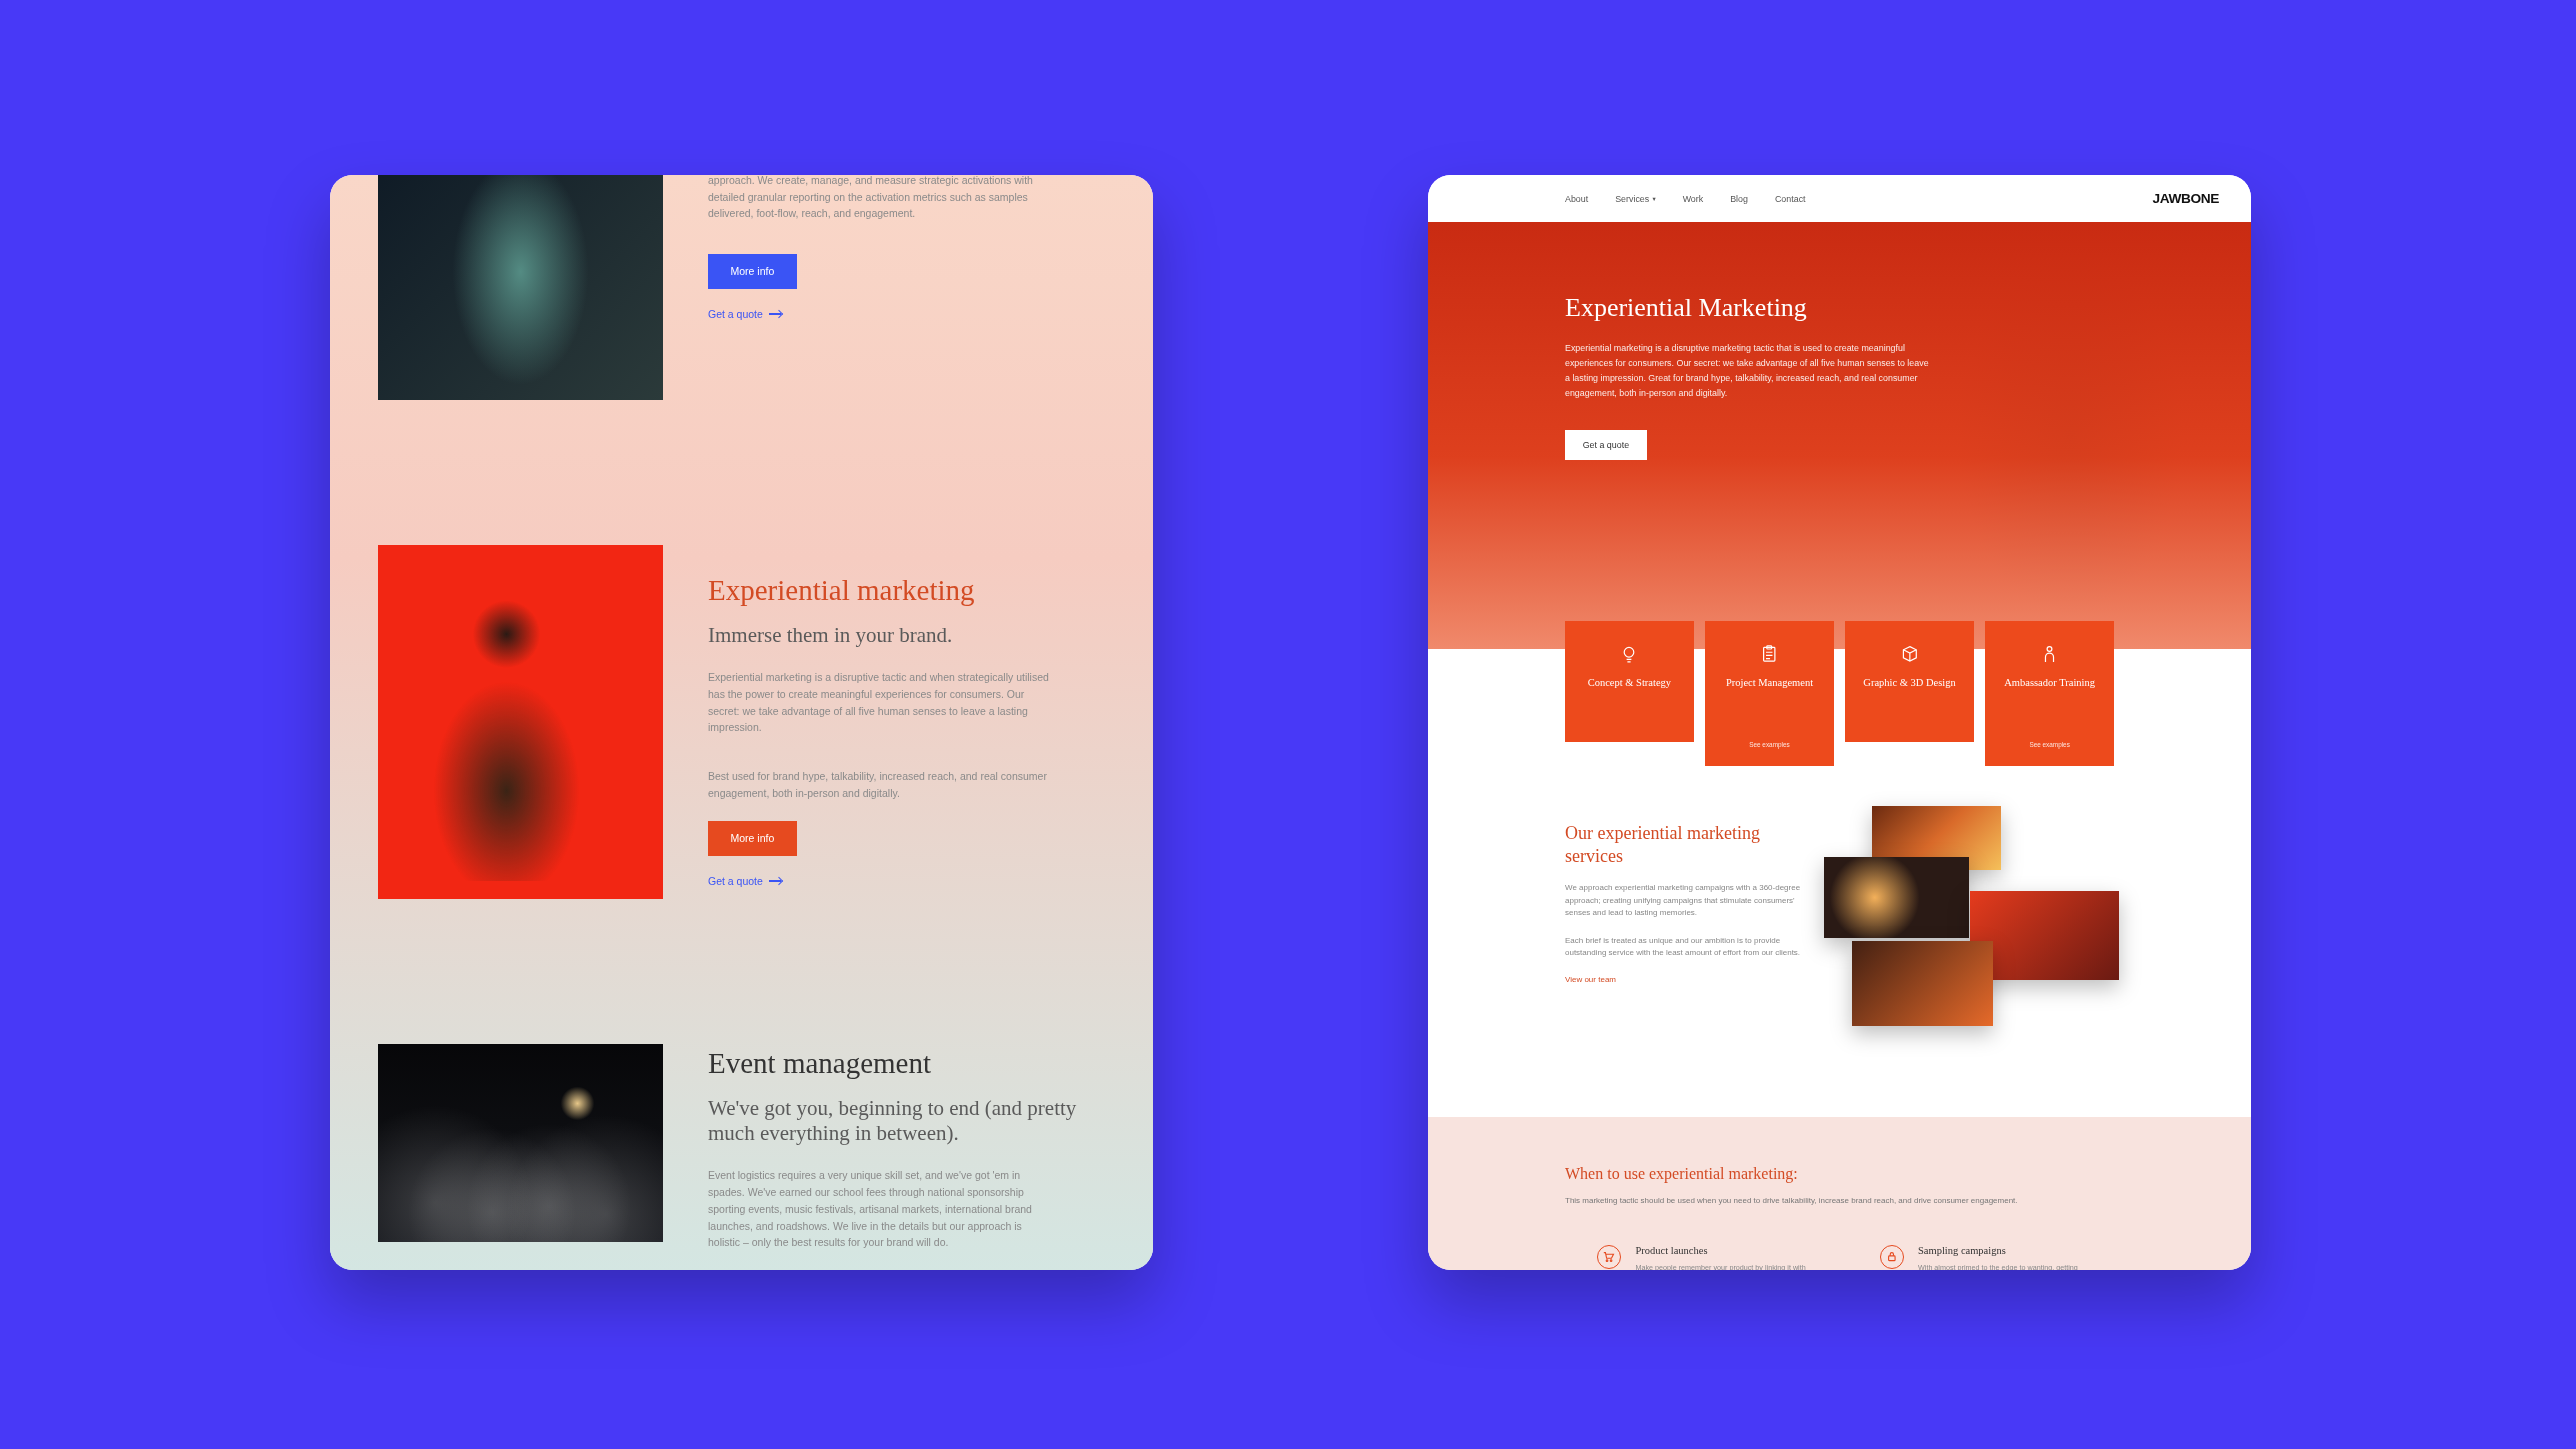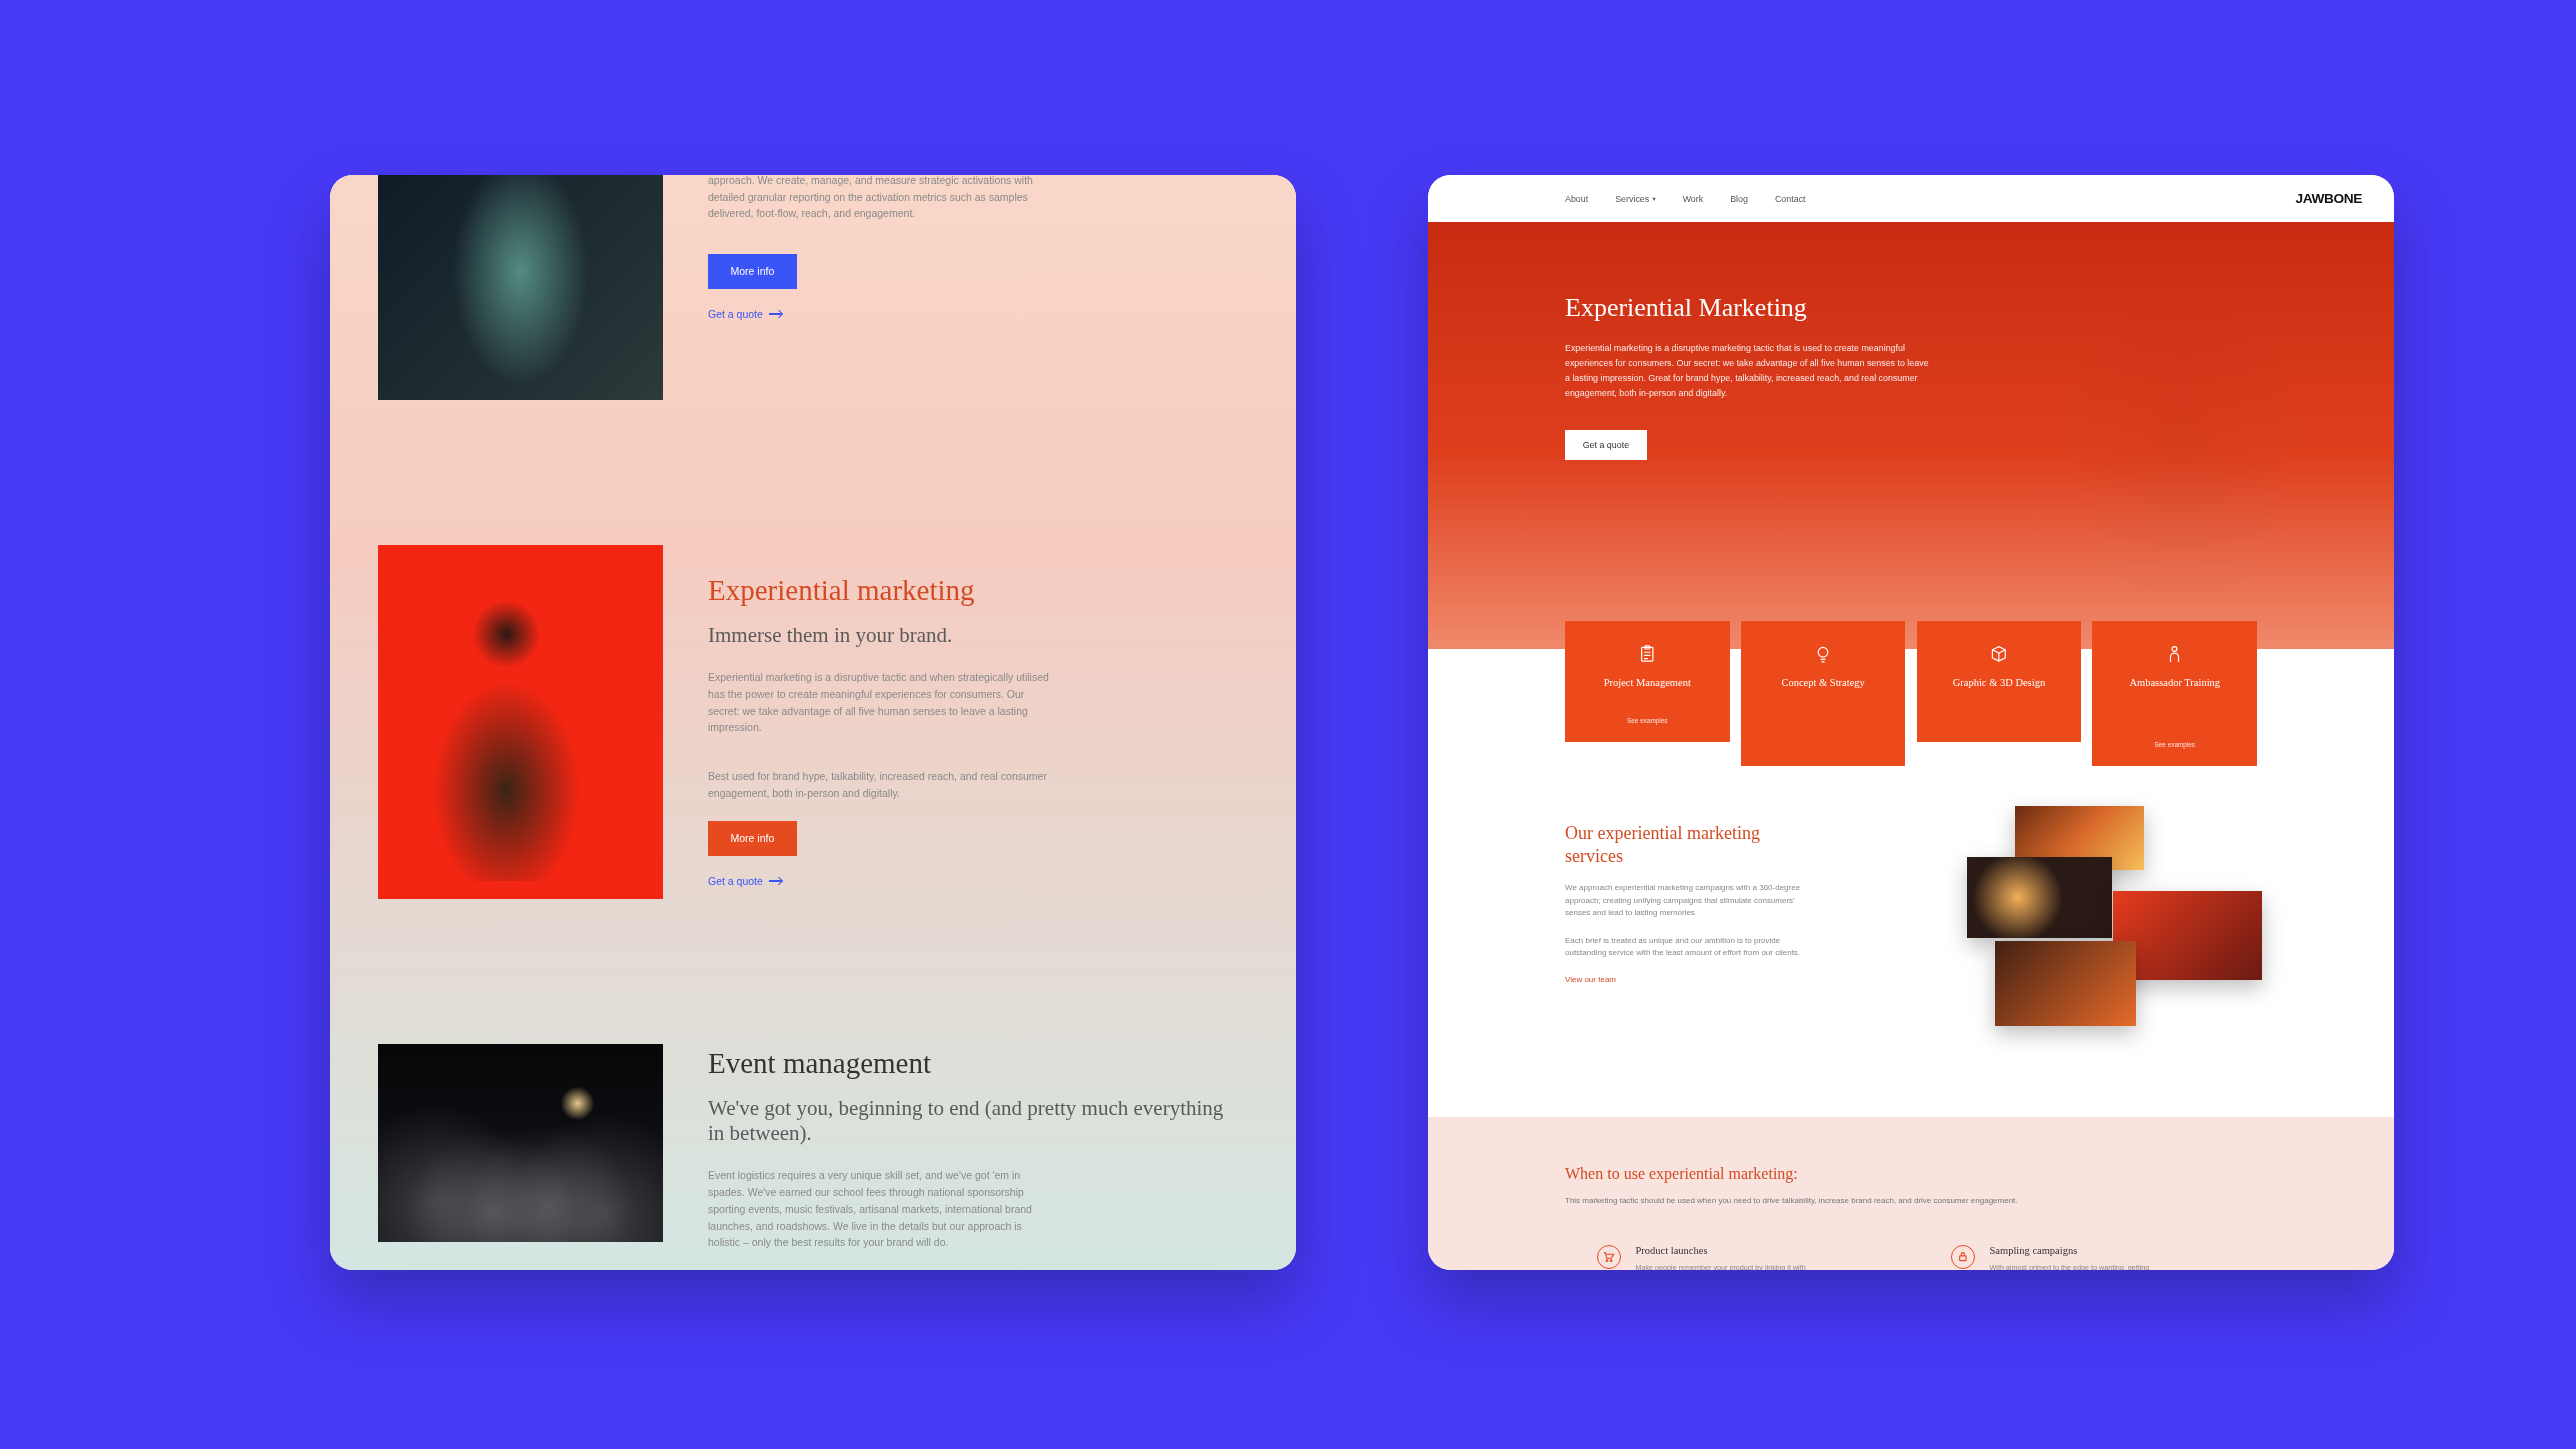--- a/index.html
+++ b/index.html
@@ -7,21 +7,21 @@
     background: #4839f7;
     font-family: -apple-system, "Helvetica Neue", Arial, sans-serif;
     width: 2576px;
     height: 1449px;
     position: relative;
     overflow: hidden;
     color: #333;
   }
   .mockup {
     position: absolute;
-    width: 966px;
+    width: 823px;
     height: 1095px;
     border-radius: 22.5px;
     overflow: hidden;
     box-shadow: 0 32px 64px rgba(0,0,0,0.25);
     background: #fff;
   }
 
   
   #left.mockup { left: 330px; top: 175px; }
   #left .scroll {
@@ -284,38 +284,38 @@
 
   <div class="hero">
     <h1>Experiential Marketing</h1>
     <p>Experiential marketing is a disruptive marketing tactic that is used to create meaningful experiences for consumers. Our secret: we take advantage of all five human senses to leave a lasting impression. Great for brand hype, talkability, increased reach, and real consumer engagement, both in-person and digitally.</p>
     <button class="cta">Get a quote</button>
   </div>
 
   <div class="cards">
     <div class="card">
       <div class="cicon">
+        <svg width="16" height="17.7" viewBox="0 0 20 22" fill="none" stroke="#fff" stroke-width="1.5">
+            <circle cx="10" cy="9" r="6"></circle>
+            <path d="M7 18h6M8 21h4"></path>
+          </svg>
+      </div>
+      <div class="ctitle">Concept &amp; Strategy</div>
+      <div class="csub"></div>
+    </div>
+    <div class="card">
+      <div class="cicon">
         <svg width="14.5" height="17.7" viewBox="0 0 18 22" fill="none" stroke="#fff" stroke-width="1.5">
             <rect x="2" y="3" width="14" height="17" rx="1"></rect>
             <rect x="6" y="1" width="6" height="4" rx="1"></rect>
             <path d="M5 9h8M5 13h8M5 17h5"></path>
           </svg>
       </div>
       <div class="ctitle">Project Management</div>
       <div class="csub">See examples</div>
-    </div>
-    <div class="card">
-      <div class="cicon">
-        <svg width="16" height="17.7" viewBox="0 0 20 22" fill="none" stroke="#fff" stroke-width="1.5">
-            <circle cx="10" cy="9" r="6"></circle>
-            <path d="M7 18h6M8 21h4"></path>
-          </svg>
-      </div>
-      <div class="ctitle">Concept &amp; Strategy</div>
-      <div class="csub"></div>
     </div>
     <div class="card">
       <div class="cicon">
         <svg width="17.7" height="17.7" viewBox="0 0 22 22" fill="none" stroke="#fff" stroke-width="1.5">
             <path d="M11 2l8 4v10l-8 4-8-4V6z"></path>
             <path d="M3 6l8 4 8-4M11 10v10"></path>
           </svg>
       </div>
       <div class="ctitle">Graphic &amp; 3D Design</div>
       <div class="csub"></div>

